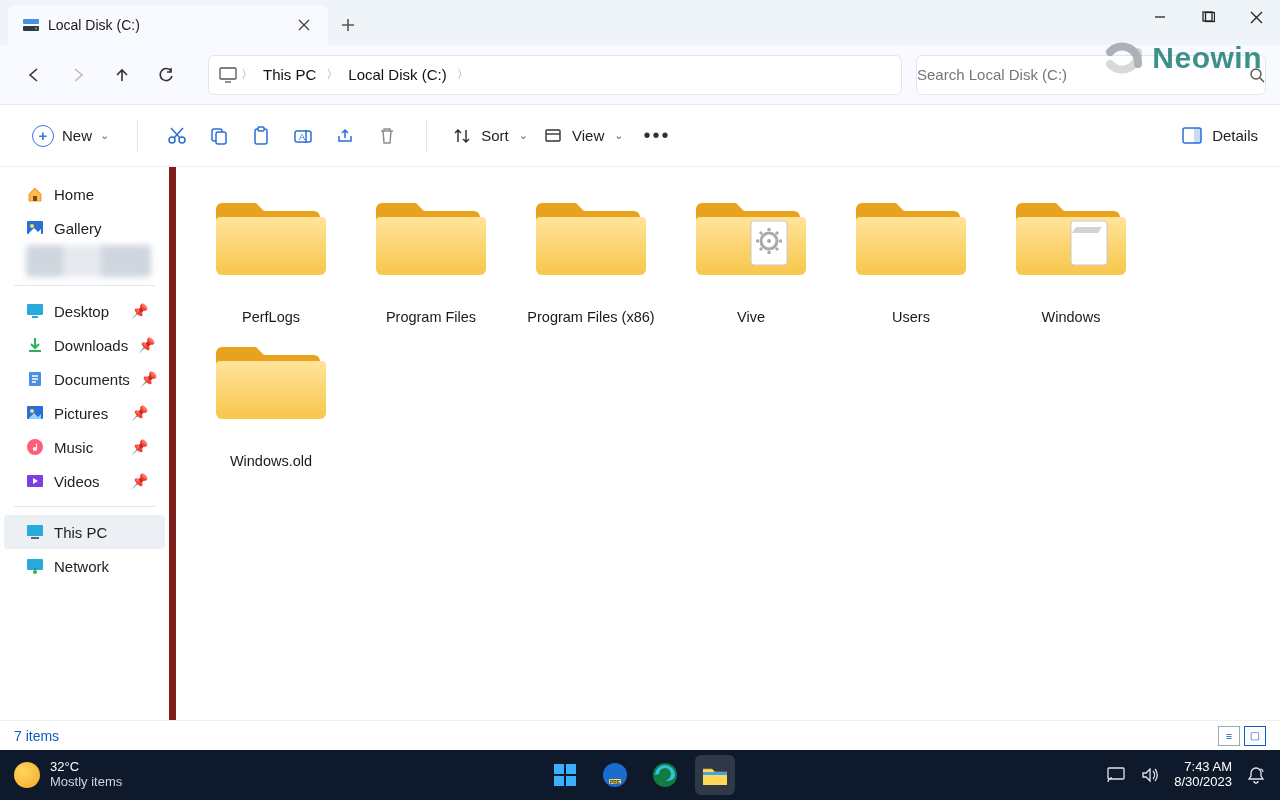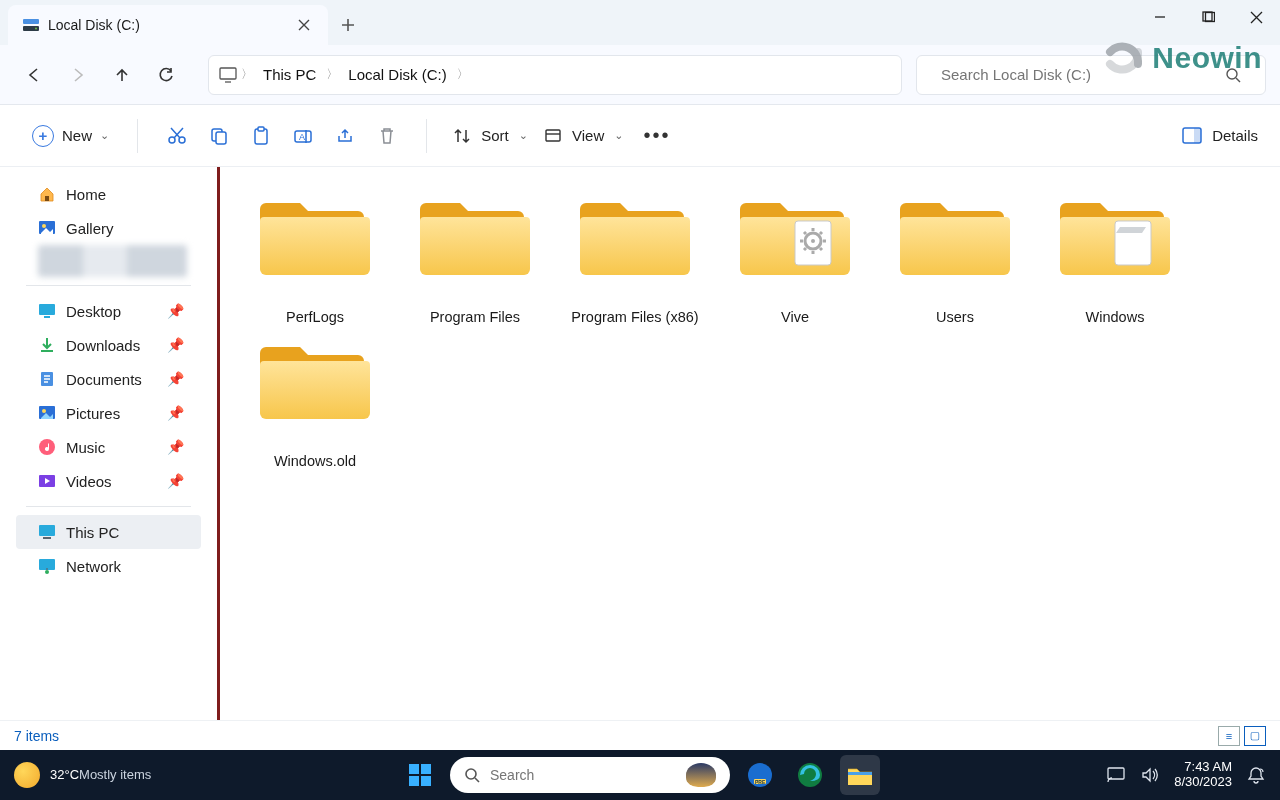--- a/index.html
+++ b/index.html
@@ -15,38 +15,38 @@
   .wincontrols { margin-left: auto; display:flex; height:45px; align-items:flex-start;}
   .wincontrols .wc { width:48px; height:34px; display:flex; align-items:center; justify-content:center; color:#222;}
 
   
   .navrow { height: 60px; background: #f8faff; display:flex; align-items:center; padding: 0 14px; gap: 4px; border-bottom:1px solid #e4e8ee;}
   .navbtn { width:40px; height:40px; display:flex; align-items:center; justify-content:center; border-radius:6px; color:#333;}
   .navbtn.disabled { color:#b8b8b8; }
   .addr { flex:1; height:40px; background:#fff; border:1px solid #e2e6ec; border-radius:6px; display:flex; align-items:center; padding:0 10px; margin: 0 10px 0 18px; font-size:15px;}
   .crumb { padding: 0 6px; color:#111; }
   .chev { color:#888; font-size:12px; padding:0 4px;}
-  .searchbox { width:350px; height:40px; background:#fff; border:1px solid #e2e6ec; border-radius:6px; display:flex; align-items:center; padding:0 24px;}
+  .searchbox { width:350px; height:40px; background:#fff; border:1px solid #e2e6ec; border-radius:6px; display:flex; align-items:center; padding:0 0;}
   .searchbox input { border:none; outline:none; flex:1; font-size:15px; color:#555; background:transparent;}
   .searchbox .sicon { color:#555; }
 
   
   .toolbar { height:62px; background:#fff; display:flex; align-items:center; padding:0 22px; border-bottom:1px solid #eceff3;}
   .tb-new { display:flex; align-items:center; gap:8px; font-size:15px; color:#222; padding:6px 10px; border-radius:6px; }
   .tb-new .plus { width:22px; height:22px; border:1.5px solid #3a7ae0; border-radius:50%; display:flex; align-items:center; justify-content:center; color:#3a7ae0; font-size:15px; font-weight:600;}
   .vsep { width:1px; height:34px; background:#e3e6ea; margin:0 18px;}
   .tb-icon { width:42px; height:42px; display:flex; align-items:center; justify-content:center; color:#2a6fd6; border-radius:6px;}
   .tb-icon.gray { color:#8b8f95; }
   .tb-group { display:flex; align-items:center; gap:10px; font-size:15px; color:#222; padding:6px 8px;}
   .tb-more { font-size:20px; letter-spacing:2px; color:#333; padding:0 12px;}
   .tb-details { margin-left:auto; display:flex; align-items:center; gap:10px; font-size:15px; color:#222;}
 
   
   .main { display:flex; height: calc(800px - 45px - 60px - 62px - 30px - 50px); background:#fff;}
-  .sidebar { width:220px; border-right:3px solid #7f1d1d; padding:10px 16px; overflow:hidden; }
+  .sidebar { width:176px; border-right:7px solid #7f1d1d; padding:10px 4px; overflow:hidden; }
   .side-sep { height:1px; background:#e3e6ea; margin:8px 10px;}
   .side-item { height:34px; display:flex; align-items:center; gap:10px; padding:0 16px 0 22px; font-size:15px; color:#222; border-radius:4px; position:relative;}
   .side-item.sel { background:#eceff3; }
   .side-item .pin { margin-left:auto; color:#8a8f96; font-size:14px;}
   .side-item .iicon { width:18px; height:18px; display:flex; align-items:center; justify-content:center;}
   .blur-item { height:32px; margin:0 14px 0 22px; background:linear-gradient(90deg,#cfd6de 0 30%, #e6eaef 30% 60%, #cfd6de 60% 100%); filter:blur(3px); border-radius:3px;}
 
   
   .content { flex:1; padding: 24px 10px 0 30px; display:flex; flex-wrap:wrap; align-content:flex-start; gap: 8px 30px;}
   .folder { width:130px; display:flex; flex-direction:column; align-items:center; }
@@ -59,21 +59,21 @@
   
   .statusbar { height:30px; display:flex; align-items:center; padding:0 14px; font-size:14px; color:#0a5ebd; border-top:1px solid #eef1f4;}
   .statusbar .viewtoggles { margin-left:auto; display:flex; gap:4px;}
   .vt { width:22px; height:20px; border:1px solid #9aa; display:flex; align-items:center; justify-content:center; font-size:11px;}
   .vt.active { border-color:#0a5ebd; color:#0a5ebd;}
 
   
   .taskbar { height:50px; background:#0e1a2b; display:flex; align-items:center; padding:0 14px; color:#fff; font-size:13px;}
   .weather { display:flex; align-items:center; gap:10px;}
   .weather .sun { width:26px; height:26px; border-radius:50%; background:radial-gradient(circle at 35% 35%, #ffd75a, #f2a92c);}
-  .weather .wtxt { display:flex; flex-direction:row; line-height:1.15;}
+  .weather .wtxt { display:flex; flex-direction:column; line-height:1.15;}
   .task-center { position:absolute; left:50%; transform:translateX(-50%); display:flex; align-items:center; gap:10px;}
   .tb-app { width:40px; height:40px; display:flex; align-items:center; justify-content:center; border-radius:6px;}
   .tb-search { width:280px; height:36px; background:#fff; border-radius:18px; display:flex; align-items:center; padding:0 14px; gap:10px; color:#555;}
   .tb-search input { border:none; outline:none; flex:1; font-size:14px; background:transparent;}
   .tb-search .moon { width:30px; height:24px; border-radius:50% 50% 40% 40%; background:linear-gradient(#2b3a66,#dfab4e);}
   .tray { margin-left:auto; display:flex; align-items:center; gap:14px;}
   .tray .ttime { text-align:right; line-height:1.15;}
   .tray .ticon { width:20px; height:20px; display:flex; align-items:center; justify-content:center; color:#dfe5ee;}
 
   
@@ -492,28 +492,20 @@
 
   <div class="task-center">
     <div class="tb-app">
       <svg width="26" height="26">
           <rect x="2" y="2" width="10" height="10" fill="#38b0ff"></rect>
           <rect x="14" y="2" width="10" height="10" fill="#38b0ff"></rect>
           <rect x="2" y="14" width="10" height="10" fill="#38b0ff"></rect>
           <rect x="14" y="14" width="10" height="10" fill="#38b0ff"></rect>
         </svg>
     </div>
-    <div class="tb-search">
-      <svg width="16" height="16">
-          <circle cx="7" cy="7" r="5" fill="none" stroke="#555" stroke-width="1.6"></circle>
-          <path d="M11 11 L15 15" stroke="#555" stroke-width="1.6"></path>
-        </svg>
-      <input placeholder="Search" style="">
-      <div class="moon"></div>
-    </div>
     <div class="tb-app">
         <svg width="28" height="28">
           <circle cx="14" cy="14" r="12" fill="#1a6dcf"></circle>
           <rect x="8" y="18" width="12" height="5" rx="1" fill="#ffd75a"></rect>
           <text x="9" y="22.5" font-size="5" fill="#134" font-weight="700">PRE</text>
         </svg>
       </div>
     <div class="tb-app">
         <svg width="28" height="28">
           <circle cx="14" cy="14" r="12" fill="#107c41"></circle>

